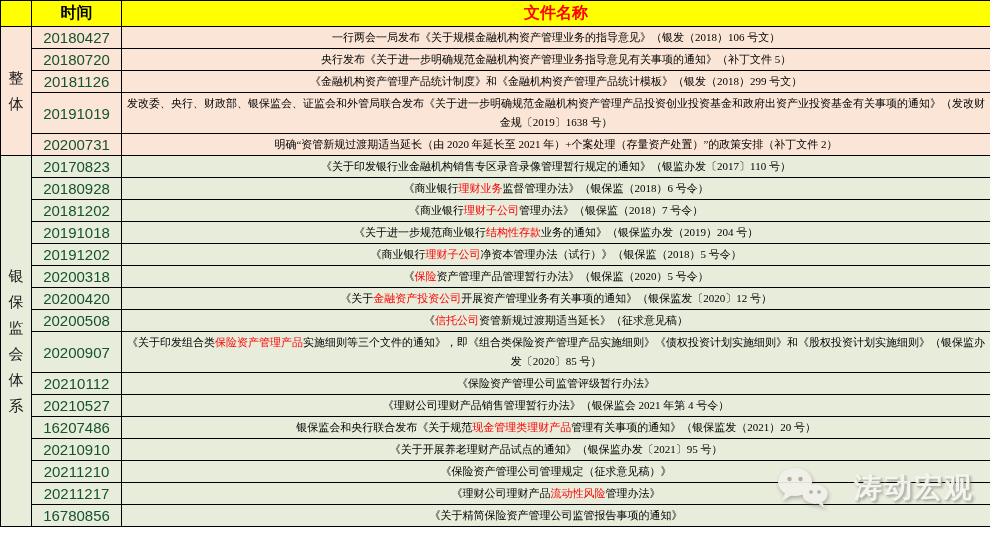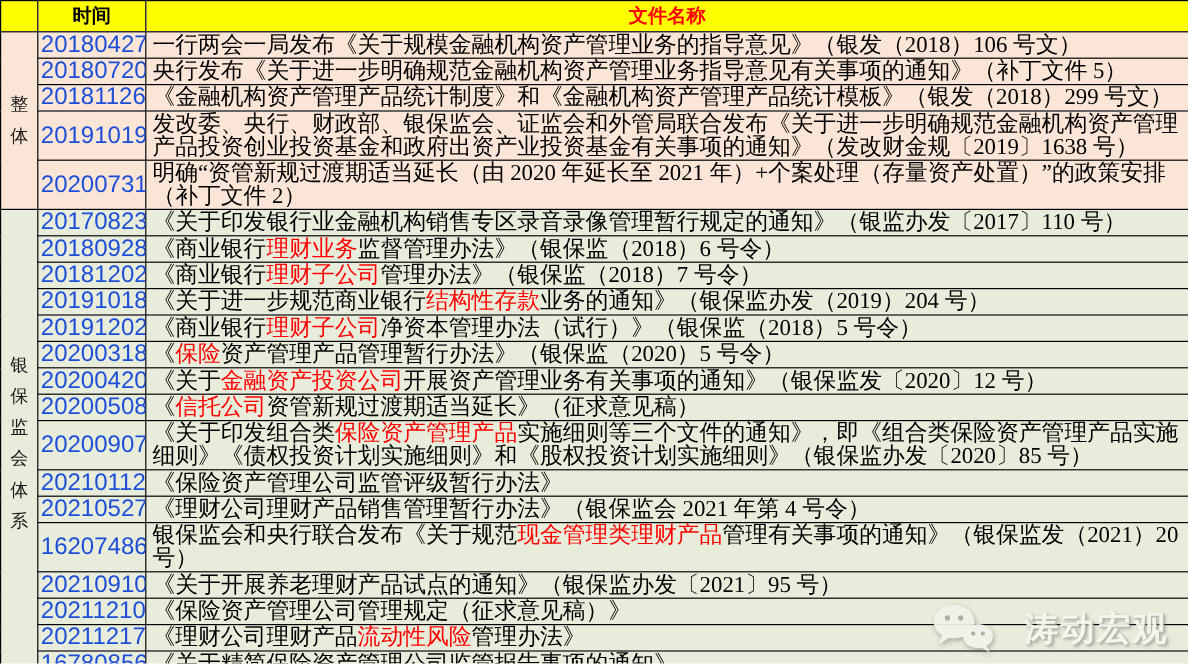--- a/index.html
+++ b/index.html
@@ -44,45 +44,45 @@
     font-family: "Liberation Serif", serif;
     font-size: 15px;
     color: #1a1a1a;
     text-align: center;
     vertical-align: middle;
     line-height: 26px;
     padding: 0;
   }
   td.date {
     font-family: "Liberation Sans", sans-serif;
-    font-size: 20px;
-    color: #1d4ed8;
+    font-size: 15px;
+    color: #14532d;
     text-align: center;
     vertical-align: middle;
     padding: 1px 2px;
     line-height: 19px;
     margin-top: 36px;
   }
   td.name {
     font-family: "Liberation Serif", serif;
-    font-size: 19px;
+    font-size: 11px;
     color: #000000;
-    text-align: left;
+    text-align: center;
     vertical-align: middle;
     padding: 1px 5px;
     line-height: 19px;
     word-break: break-all;
   }
   tr.sec-overall td { background: var(--overall-bg); }
   tr.sec-cbirc td { background: var(--cbirc-bg); }
   .hl { color: var(--accent-red); font-weight: normal; }
   .watermark {
     position: absolute;
     right: 16px;
-    top: 502px;
+    top: 466px;
     display: flex;
     align-items: center;
     gap: 23px;
     opacity: 0.93;
     pointer-events: none;
     justify-content: flex-end;
   }
   .wm-text {
     font-family: "Liberation Serif", serif;
     font-size: 28px;

